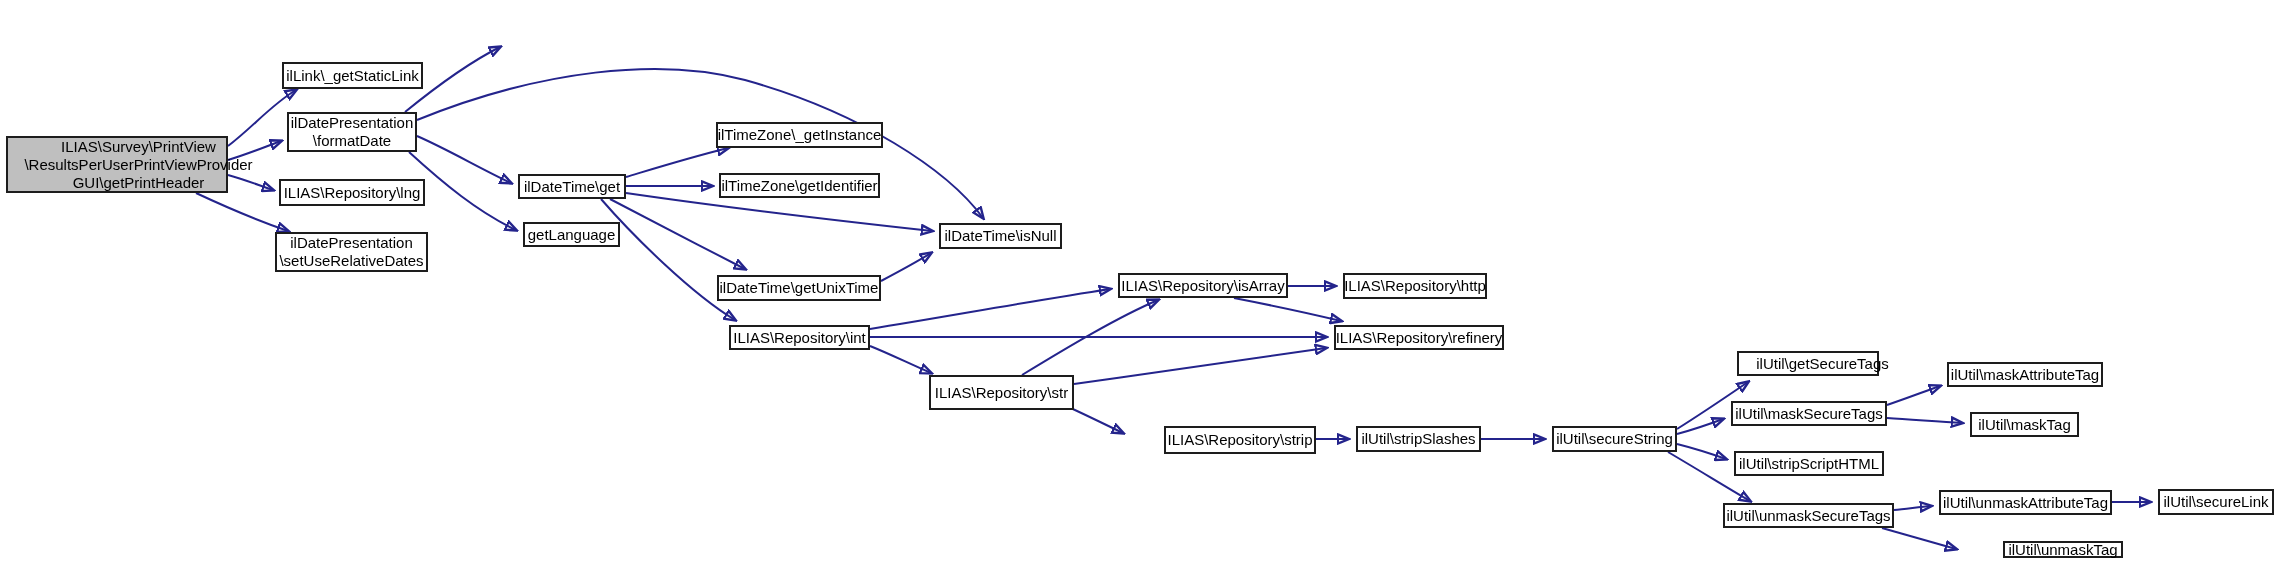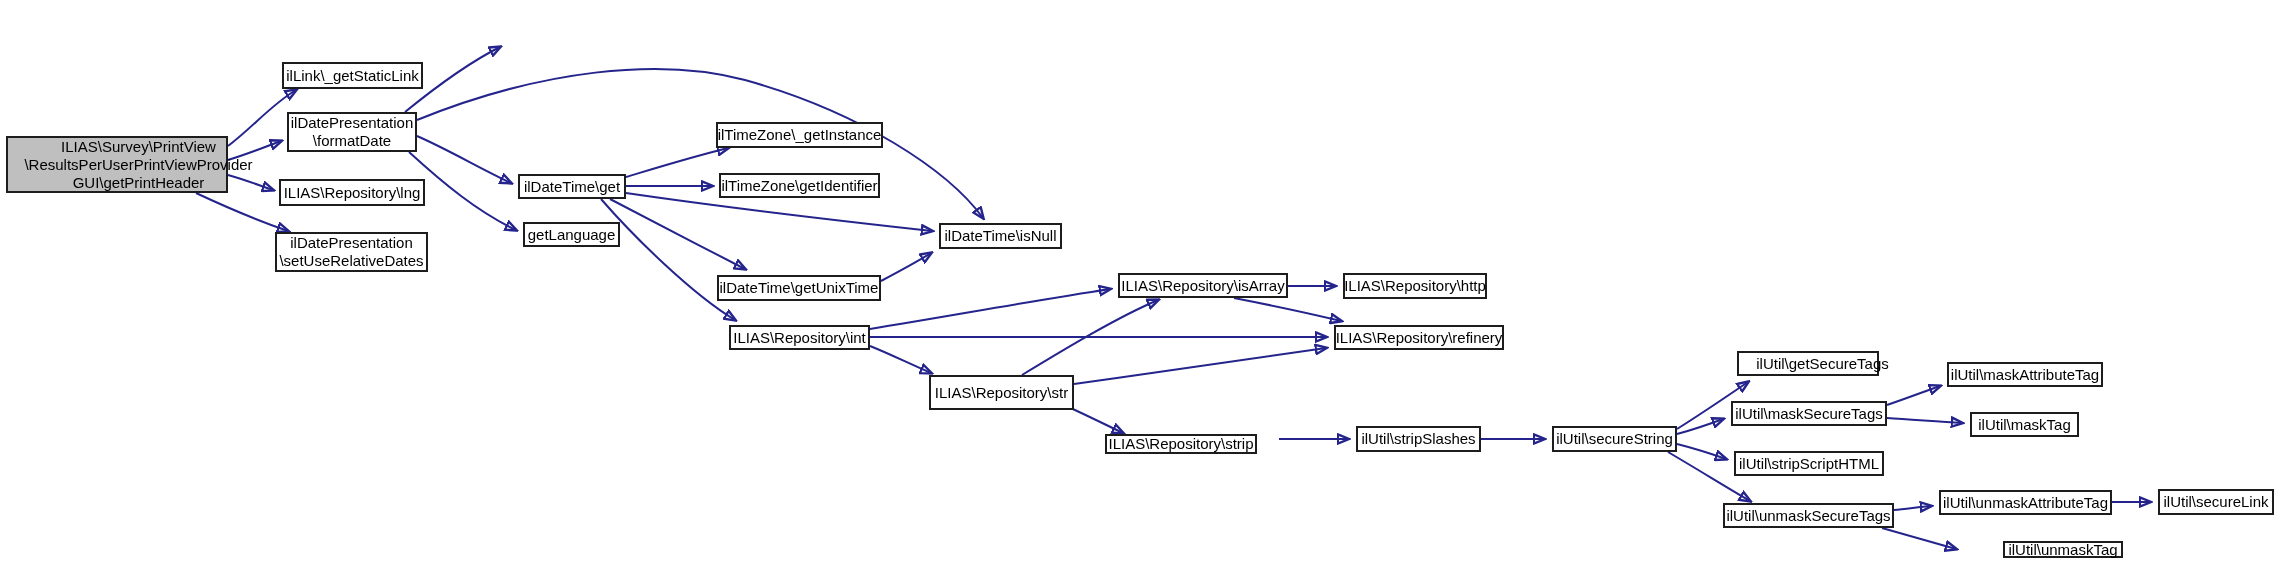--- a/index.html
+++ b/index.html
@@ -97,21 +97,21 @@
 \setUseRelativeDates</div>
   <div class="node" style="left:518px;top:174px;width:108px;height:25px;">ilDateTime\get</div>
   <div class="node" style="left:523px;top:222px;width:97px;height:25px;">getLanguage</div>
   <div class="node" style="left:716px;top:122px;width:167px;height:26px;">ilTimeZone\_getInstance</div>
   <div class="node" style="left:719px;top:173px;width:161px;height:25px;">ilTimeZone\getIdentifier</div>
   <div class="node" style="left:939px;top:223px;width:123px;height:26px;">ilDateTime\isNull</div>
   <div class="node" style="left:717px;top:275px;width:164px;height:26px;">ilDateTime\getUnixTime</div>
   <div class="node" style="left:729px;top:325px;width:141px;height:25px;">ILIAS\Repository\int</div>
   <div class="node" style="left:1118px;top:273px;width:170px;height:25px;">ILIAS\Repository\isArray</div>
   <div class="node" style="left:929px;top:375px;width:145px;height:35px;">ILIAS\Repository\str</div>
-  <div class="node" style="left:1105px;top:426px;width:152px;height:20px;margin-top:8px;">ILIAS\Repository\strip</div>
+  <div class="node" style="left:1164px;top:426px;width:152px;height:28px;">ILIAS\Repository\strip</div>
   <div class="node" style="left:1343px;top:273px;width:144px;height:26px;">ILIAS\Repository\http</div>
   <div class="node" style="left:1334px;top:325px;width:170px;height:25px;">ILIAS\Repository\refinery</div>
   <div class="node" style="left:1356px;top:426px;width:125px;height:26px;">ilUtil\stripSlashes</div>
   <div class="node" style="left:1552px;top:426px;width:125px;height:26px;text-align:center;">ilUtil\secureString</div>
   <div class="node" style="left:1737px;top:351px;width:142px;height:25px;padding-left:32px;">ilUtil\getSecureTags</div>
   <div class="node" style="left:1731px;top:401px;width:156px;height:25px;">ilUtil\maskSecureTags</div>
   <div class="node" style="left:1947px;top:362px;width:156px;height:25px;">ilUtil\maskAttributeTag</div>
   <div class="node" style="left:1970px;top:412px;width:109px;height:25px;">ilUtil\maskTag</div>
   <div class="node" style="left:1734px;top:451px;width:150px;height:25px;">ilUtil\stripScriptHTML</div>
   <div class="node" style="left:1723px;top:503px;width:171px;height:25px;">ilUtil\unmaskSecureTags</div>

